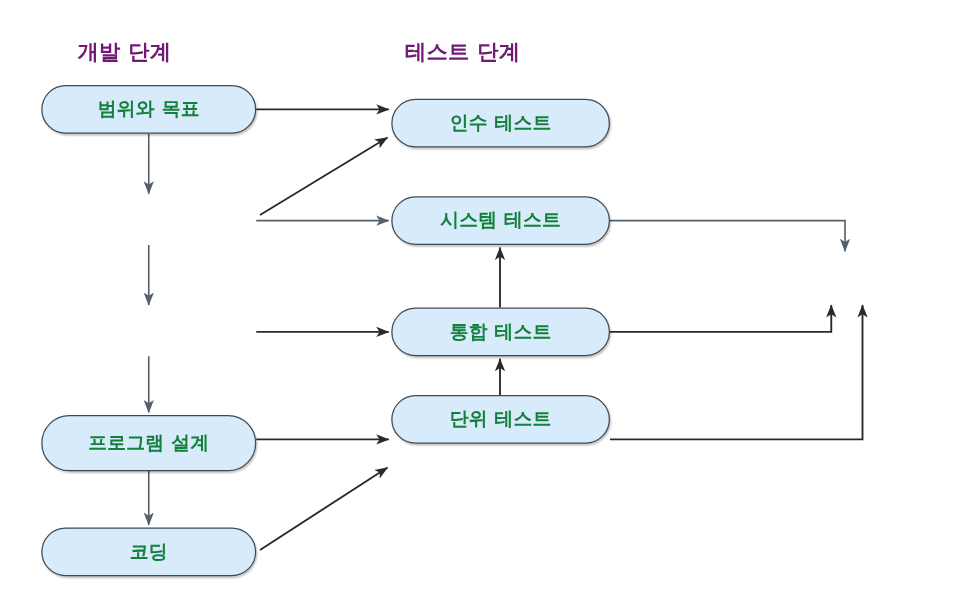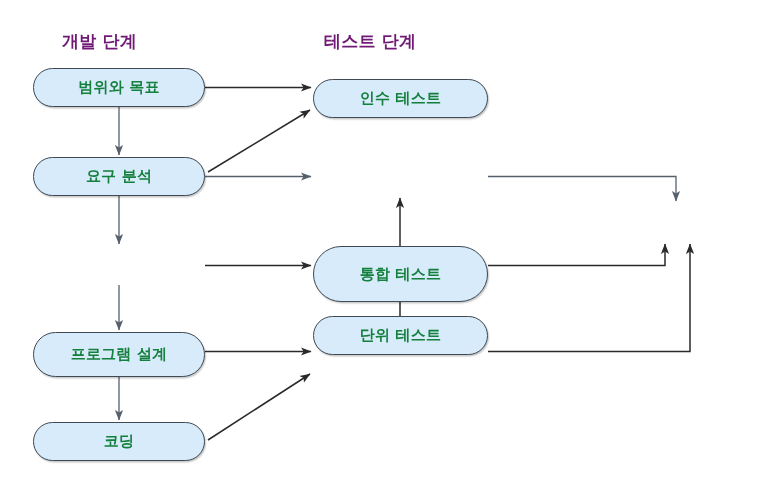--- a/index.html
+++ b/index.html
@@ -93,32 +93,32 @@
     <path class="edge-path" d="M400,246 L400,198" marker-end="url(#arrow)"></path>
 
     <path class="edge-thin" d="M488,176.5 L676,176.5 L676,201" marker-end="url(#arrow-thin)"></path>
     <path class="edge-path" d="M488,265.5 L665,265.5 L665,244" marker-end="url(#arrow)"></path>
     <path class="edge-path" d="M488,351.5 L690,351.5 L690,244" marker-end="url(#arrow)"></path>
   </svg>
 
   <div class="node" style="left: 33px; top: 68px; width: 172px; height: 39px;">
       <span>범위와 목표</span>
     </div>
-  <div class="node" style="left: 33px; top: 157px; width: 172px; height: 39px;">
-      <span>요구 분석</span>
-    </div>
   <div class="node" style="left: 33px; top: 332px; width: 172px; height: 45px;">
       <span>프로그램 설계</span>
     </div>
   <div class="node" style="left: 33px; top: 422px; width: 172px; height: 39px;">
       <span>코딩</span>
     </div>
   <div class="node" style="left: 313px; top: 68px; width: 175px; height: 39px; margin-top: 11px;">
       <span>인수 테스트</span>
     </div>
-  <div class="node" style="left: 313px; top: 246px; width: 175px; height: 56px;">
+  <div class="node" style="left: 313px; top: 157px; width: 175px; height: 39px;">
+      <span>시스템 테스트</span>
+    </div>
+  <div class="node" style="left: 313px; top: 246px; width: 175px; height: 39px;">
       <span>통합 테스트</span>
     </div>
   <div class="node" style="left: 313px; top: 316px; width: 175px; height: 39px;">
       <span>단위 테스트</span>
     </div>
 
 </div>
 
 </body></html>

